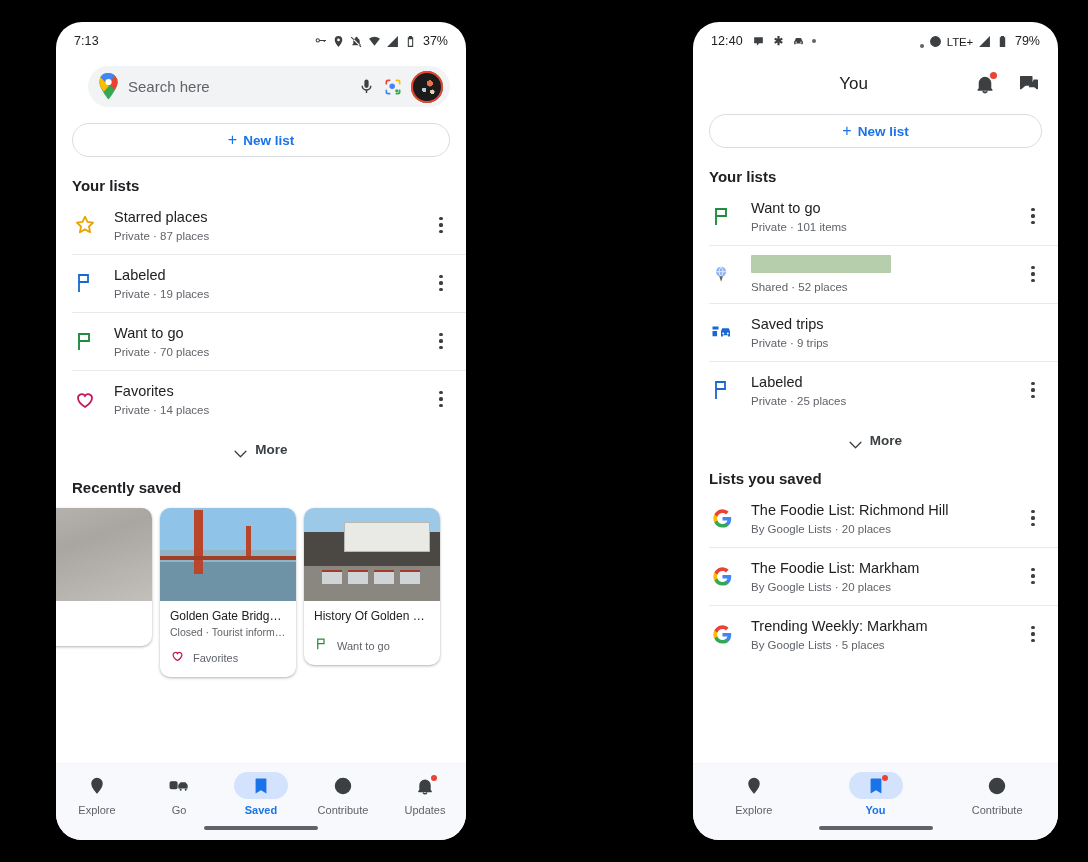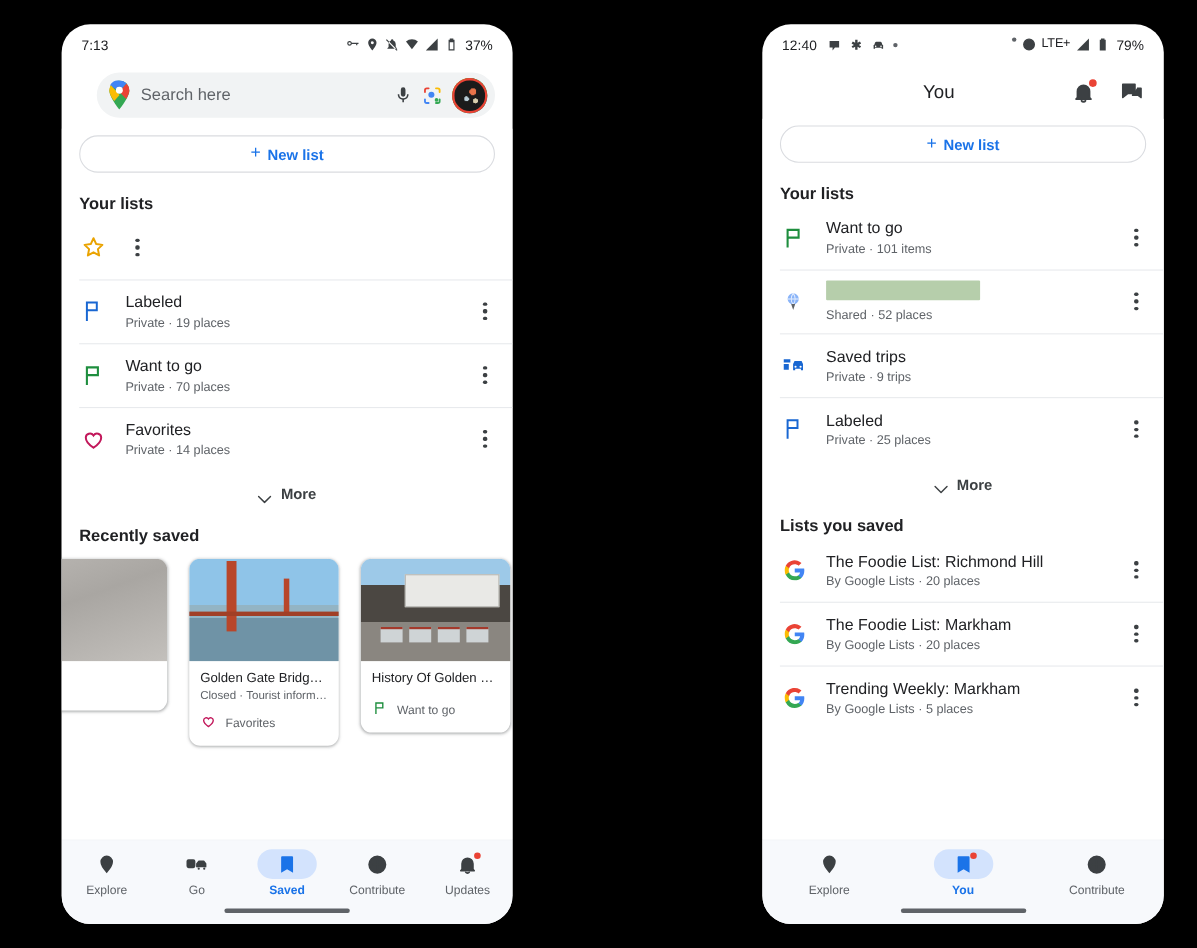--- a/index.html
+++ b/index.html
@@ -26,21 +26,21 @@
   .statusbar {
     height: 38px;
     display: flex; align-items: center;
     padding: 0 18px;
     font-size: 12.5px; color: #202124;
     flex: 0 0 auto;
   }
   .sb-time { font-weight: 500; letter-spacing: .1px; }
   .sb-left-icons { display:flex; align-items:center; gap:7px; margin-left:9px; }
   .sb-spacer { flex: 1 1 auto; }
-  .sb-right { display:flex; align-items:flex-start; gap:5px; }
+  .sb-right { display:flex; align-items:flex-end; gap:5px; }
   .sb-right .pct { font-size:12.5px; font-weight:500; margin-left:1px; }
   .sb-ico { width:13px; height:13px; display:inline-block; color:#3c4043; }
   .sb-ico svg { display:block; width:100%; height:100%; fill:currentColor; }
   .sb-dot { width:4px;height:4px;border-radius:50%;background:#5f6368; display:inline-block; }
   .lteplus { font-size:11.5px; font-weight:400; letter-spacing:-.2px; }
 
   
   .searchwrap { padding: 6px 16px 10px; flex: 0 0 auto; margin-left: 16px; }
   .searchbar {
     height: 41px; border-radius: 22px; background: #f1f3f4;
@@ -119,21 +119,21 @@
 
   
   .more{
     display:flex; align-items:center; justify-content:center; gap:8px;
     padding: 14px 0 8px; font-size:13.5px; color:#3c4043; font-weight:600;
   }
   .chev{ width:13px;height:8px; }
 
   
   .carousel{
-    display:flex; gap:20px; padding: 10px 0 12px 0; margin-left:-40px;
+    display:flex; gap:8px; padding: 10px 0 12px 0; margin-left:-40px;
     align-items:flex-start;
   }
   .card{
     flex:0 0 auto; width:136px; background:#fff; border-radius:10px;
     box-shadow: 0 1px 3px rgba(60,64,67,.3), 0 1px 2px rgba(60,64,67,.12);
     overflow:hidden;
   }
   .card-img{ height:93px; width:100%; }
   .card-body{ padding: 8px 10px 10px; }
   .card-title{ font-size:12px; color:#202124; white-space:nowrap; overflow:hidden; text-overflow:ellipsis; }
@@ -271,20 +271,24 @@
 
       <div class="section-title">Your lists</div>
 
       <div class="list">
 
         <div class="row">
           <span class="row-ico">
             <svg viewBox="0 0 24 24" width="24" height="24" fill="none" stroke="#eaa300" stroke-width="1.8" stroke-linejoin="round">
                 <path d="M12 3.6l2.5 5.3 5.6.7-4.1 3.9 1.1 5.7L12 16.4l-5.1 2.8 1.1-5.7-4.1-3.9 5.6-.7L12 3.6z"></path>
               </svg>
+          </span>
+          <span class="row-text">
+            <span class="row-title">Starred places</span>
+            <div class="row-sub">Private · 87 places</div>
           </span>
           <span class="kebab">
               <i></i>
               <i></i>
               <i></i>
             </span>
         </div>
 
         <div class="row">
           <span class="row-ico">

